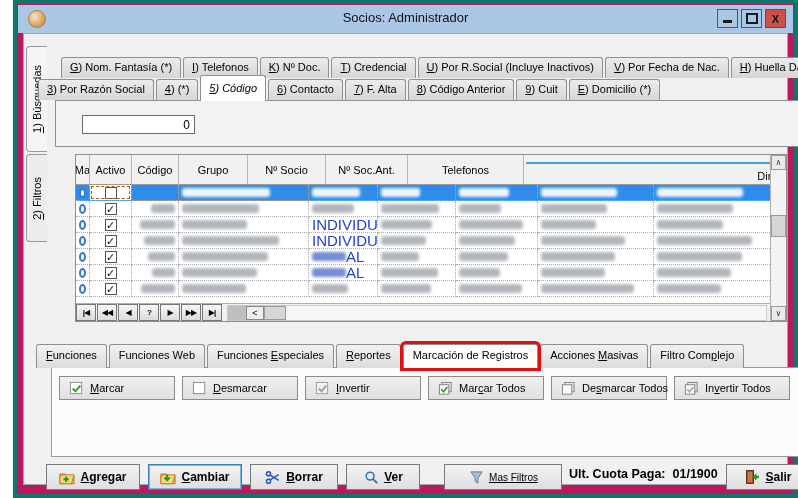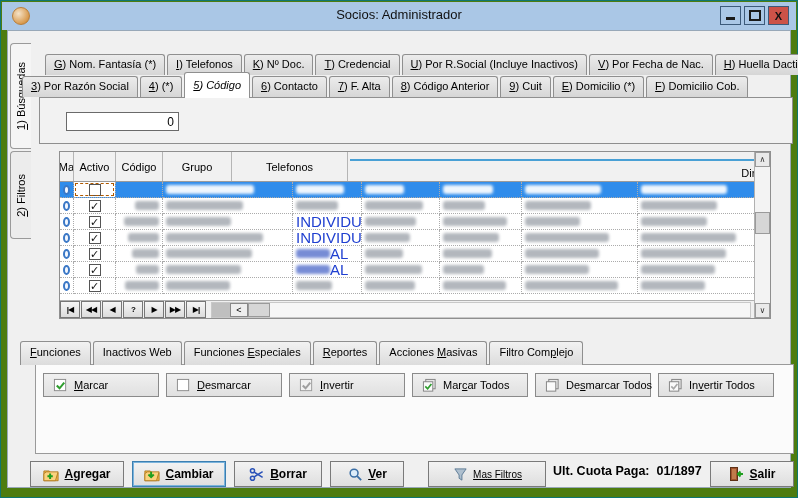--- a/index.html
+++ b/index.html
@@ -1,17 +1,17 @@
 <!DOCTYPE html>
 <html><head>
 <meta charset="utf-8">
 <style>
   html,body{margin:0;padding:0;width:798px;height:498px;overflow:hidden;
     font-family:"Liberation Sans","DejaVu Sans",sans-serif;font-size:11px;color:#000;}
-  .window{position:absolute;inset:0;background:#4d7c0f;border:1px solid #0f766e;box-sizing:border-box;}
+  .window{position:absolute;inset:0;background:#be185d;border:4px solid #0f766e;box-sizing:border-box;margin-left:13px;}
   .titlebar{position:absolute;left:1px;top:1px;right:1px;height:28px;background:#aac7e6;}
   .appicon{position:absolute;left:10px;top:5px;width:18px;height:18px;border-radius:50%;
     background:radial-gradient(circle at 35% 35%,#f5e3c8,#d89a4e 70%,#a96a28);border:1px solid #b97f3a;box-sizing:border-box;}
   .title{position:absolute;left:0;right:0;top:5px;text-align:center;font-size:13px;color:#111;}
   .wbtns{position:absolute;right:7px;top:4px;display:flex;gap:3px;}
   .wbtn{width:21px;height:19px;border:1px solid #3c5a7a;background:#aac7e6;box-sizing:border-box;
     display:flex;align-items:center;justify-content:center;cursor:pointer;}
   .wbtn.close{background:#cc5248;}
   .glyph-min{width:9px;height:3px;background:#1a1a1a;margin-top:6px;}
   .glyph-max{width:8px;height:7px;border:2px solid #1a1a1a;}
@@ -137,41 +137,46 @@
       </div>
     <div id="tabrow2" class="tabrow" style="left:14px;top:45px;">
         <div class="stab"><span><u>3</u>) Por Razón Social</span></div>
         <div class="stab"><span><u>4</u>) (*)</span></div>
         <div class="stab active"><span><u>5</u>) Código</span></div>
         <div class="stab"><span><u>6</u>) Contacto</span></div>
         <div class="stab"><span><u>7</u>) F. Alta</span></div>
         <div class="stab"><span><u>8</u>) Código Anterior</span></div>
         <div class="stab"><span><u>9</u>) Cuit</span></div>
         <div class="stab"><span><u>E</u>) Domicilio (*)</span></div>
-        <div class="stab"><span><u>F</u>) Domicilio Cob.</span></div>
       </div>
 
     <div class="tabpanel" style="left:31px;top:66px;width:754px;height:47px;">
       <input class="codeinput" readonly="" value="0" style="">
     </div>
 
     <div class="grid">
       <div id="ghead" class="ghead">
           <div class="gh" style="width: 14px;">
             <span>Ma</span>
           </div>
           <div class="gh" style="width: 42px;">
             <span>Activo</span>
           </div>
           <div class="gh" style="width: 47px;">
             <span>Código</span>
           </div>
           <div class="gh" style="width: 69px; text-align: right;">
             <span>Grupo</span>
           </div>
+          <div class="gh" style="width: 78px;">
+            <span>Nº Socio</span>
+          </div>
+          <div class="gh" style="width: 82px;">
+            <span>Nº Soc.Ant.</span>
+          </div>
           <div class="gh" style="width: 116px;">
             <span>Telefonos</span>
           </div>
           <div class="gh direc" style="width: auto; flex: 1 1 0%;">
             <div class="hline"></div>
             <span>Direc</span>
           </div>
         </div>
       <div id="gbody">
           <div class="grow sel">
@@ -428,23 +433,24 @@
           </div>
         <div class="vsthumb"></div>
         <div class="vsbtn" style="bottom:0;">
             <span id="vsDn">∨</span>
           </div>
       </div>
     </div>
 
     <div id="btabs" class="btabrow">
         <div class="btab"><span><u>F</u>unciones</span></div>
-        <div class="btab"><span>Inactivos Web</span></div>
+        <div class="btab"><span>Funciones Web</span></div>
         <div class="btab"><span>Funciones <u>E</u>speciales</span></div>
         <div class="btab"><span><u>R</u>eportes</span></div>
+        <div class="btab active annotated"><span>Marcación de Registros</span></div>
         <div class="btab"><span>Acciones <u>M</u>asivas</span></div>
         <div class="btab"><span>Filtro Com<u>p</u>lejo</span></div>
       </div>
 
     <div class="bpanel">
       <div id="markrow" class="markrow">
           <div class="mbtn">
             <span class="icon">
               <svg width="15" height="15" viewBox="0 0 16 16">
                 <rect x="1.5" y="1.5" width="12" height="12" fill="#fff" stroke="#8a8a8a"></rect>
@@ -556,17 +562,17 @@
               <svg width="16" height="16" viewBox="0 0 16 16">
                 <rect x="2.5" y="1.5" width="7" height="13" fill="#a0522d" stroke="#5f3116"></rect>
                 <rect x="4" y="3" width="4" height="10" fill="#c17a4b"></rect>
                 <path d="M15 8 H10 M12.5 5.5 L10 8 l2.5 2.5" fill="none" stroke="#1f9e1f" stroke-width="2"></path>
               </svg>
             </span>
             <span><u>S</u>alir</span>
           </div>
         </div>
       <div class="status">
-        <span>Ult. Cuota Paga:</span>&nbsp;&nbsp;<span>01/1897</span>
+        <span>Ult. Cuota Paga:</span>&nbsp;&nbsp;<span>01/1900</span>
       </div>
     </div>
   </div>
 </div>
 
 </body></html>

